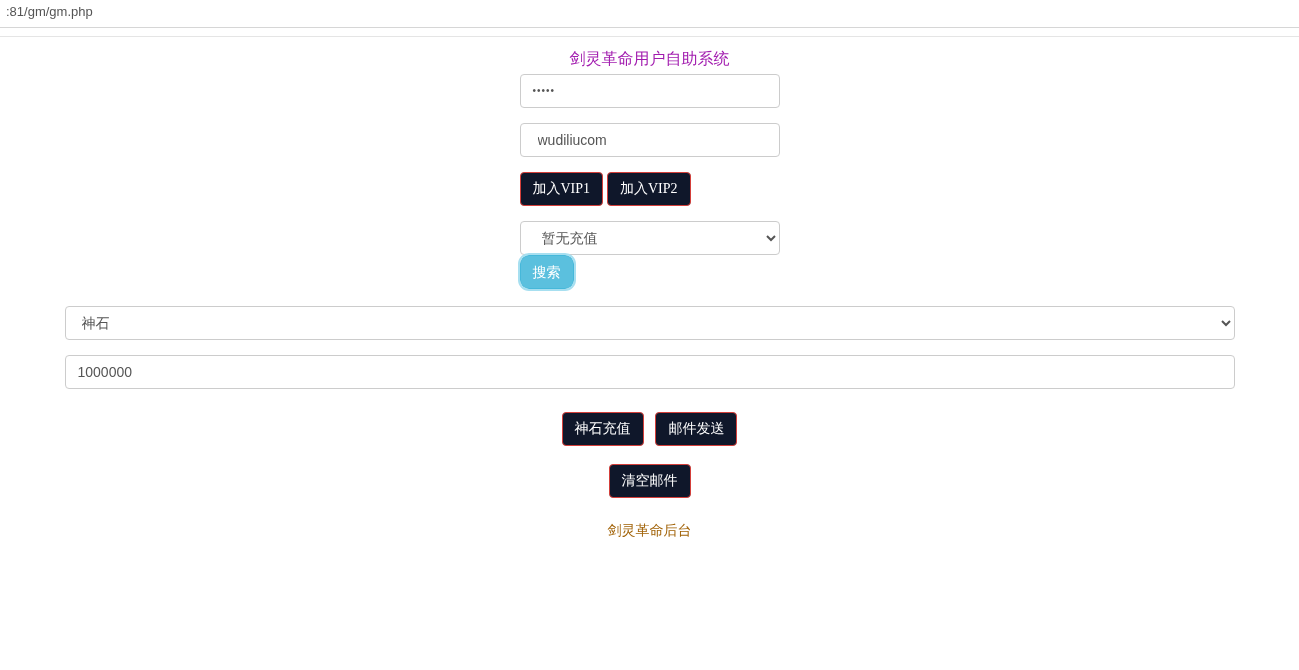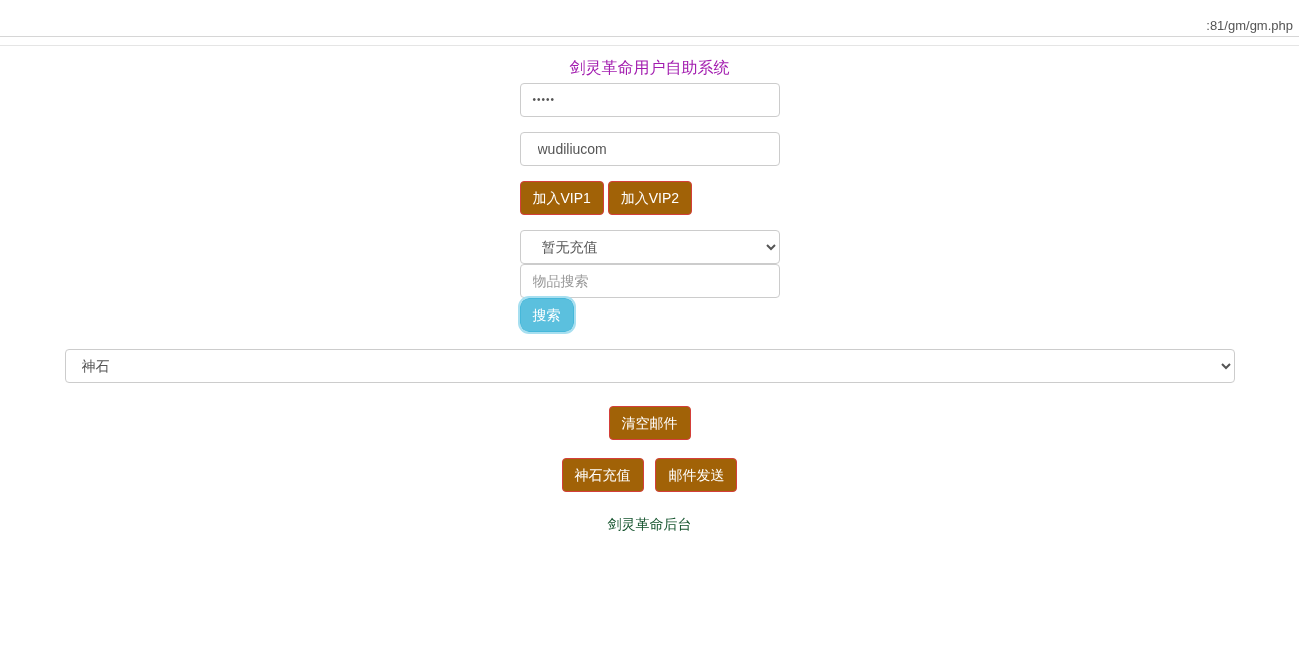--- a/index.html
+++ b/index.html
@@ -2,24 +2,23 @@
 <html><head>
 <meta charset="utf-8">
 <style>
   * { box-sizing: border-box; }
   html, body { margin: 0; padding: 0; font-family: "Helvetica Neue", Helvetica, Arial, "Microsoft YaHei", sans-serif; font-size: 14px; color: #333; background: #fff; }
   .address-bar {
     width: 100%;
     height: 28px;
     border-bottom: 1px solid #d6d6d6;
     background: #fff;
-    padding: 18px 6px;
+    padding: 4px 6px;
     font-size: 13px;
     color: #555;
-    text-align: right;
   }
   .divider-line {
     height: 1px;
     background: #e5e5e5;
     margin-top: 8px;
   }
   .page {
     width: 100%;
     text-align: center;
   }
@@ -54,22 +53,23 @@
     font-size: 14px;
     line-height: 1.42857143;
     text-align: center;
     border-radius: 4px;
     border: 1px solid transparent;
     cursor: pointer;
     color: #fff;
     user-select: none;
   }
   .btn-danger {
-    background-color: #a16207;
+    background-color: #0f172a;
     border-color: #d43f3a;
+    font-family: Liberation Serif, serif;
   }
   .btn-info {
     background-color: #5bc0de;
     border-color: #46b8da;
     outline: 2px solid #a7dff0;
     outline-offset: 0;
     border-radius: 9px;
   }
   .btn-row {
     margin-top: 15px;
@@ -80,21 +80,21 @@
     padding: 5px 0;
     text-align: left;
   }
   .wide-col .form-control { width: 100%; }
   .center-btns {
     text-align: center;
     margin-top: 18px;
   }
   .center-btns .btn { margin: 0 4px; }
   .link-danger {
-    color: #14532d;
+    color: #a16207;
     text-decoration: none;
     display: inline-block;
     margin-top: 24px;
     font-size: 14px;
     text-align: right;
   }
   select.form-control {
     -webkit-appearance: menulist;
     appearance: menulist;
     font-family: Liberation Serif, serif;
@@ -128,37 +128,37 @@
 
     <div class="btn-row">
       <button class="btn btn-danger">加入VIP1</button>
       <button class="btn btn-danger">加入VIP2</button>
     </div>
 
     <select class="form-control mt">
       <option>暂无充值</option>
     </select>
 
-    <input type="text" class="form-control" style="margin-top: 0px;" placeholder="物品搜索">
 
     <button class="btn btn-info" style="margin-top:0;">搜索</button>
 
   </div>
 
   <div class="wide-col">
     <select class="form-control">
       <option>神石</option>
     </select>
 
-  </div>
-
-  <div class="center-btns">
-    <button class="btn btn-danger">清空邮件</button>
+    <input type="text" class="form-control" style="margin-top: 15px;" value="1000000">
   </div>
 
   <div class="center-btns">
     <button class="btn btn-danger">神石充值</button>
     <button class="btn btn-danger">邮件发送</button>
   </div>
 
+  <div class="center-btns">
+    <button class="btn btn-danger">清空邮件</button>
+  </div>
+
   <a href="#" class="link-danger">剑灵革命后台</a>
 
 </div>
 
 </body></html>

